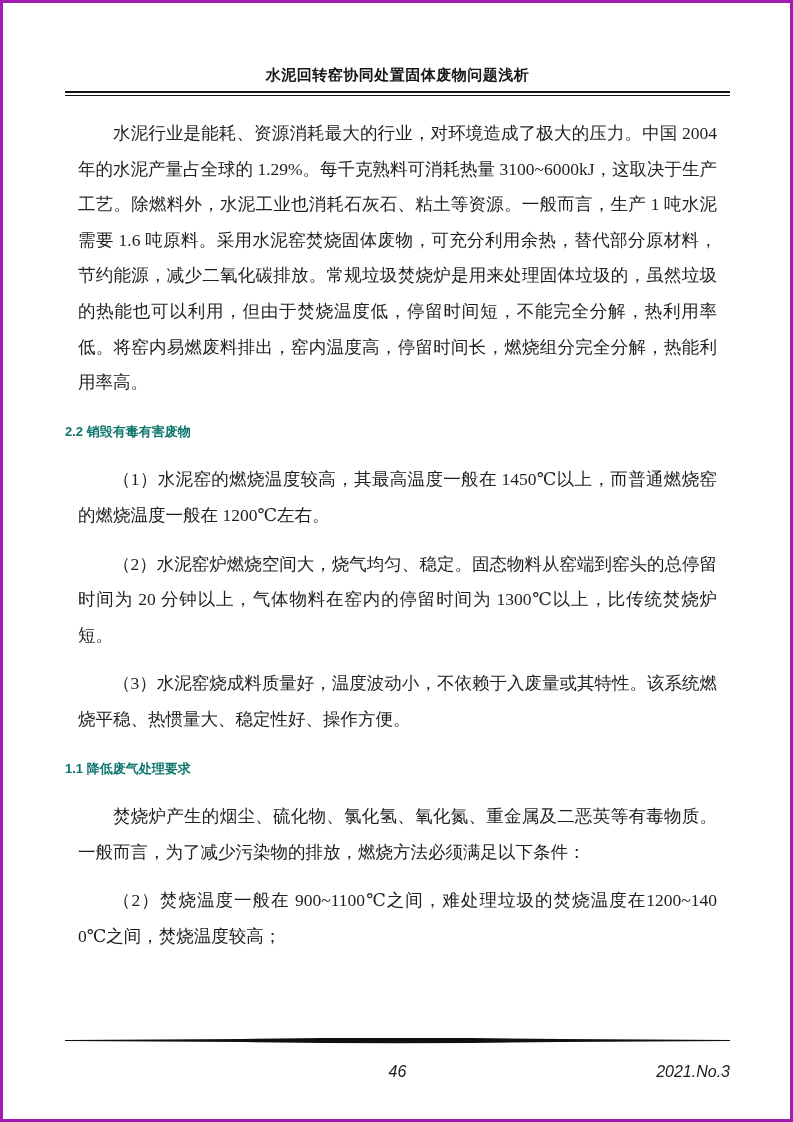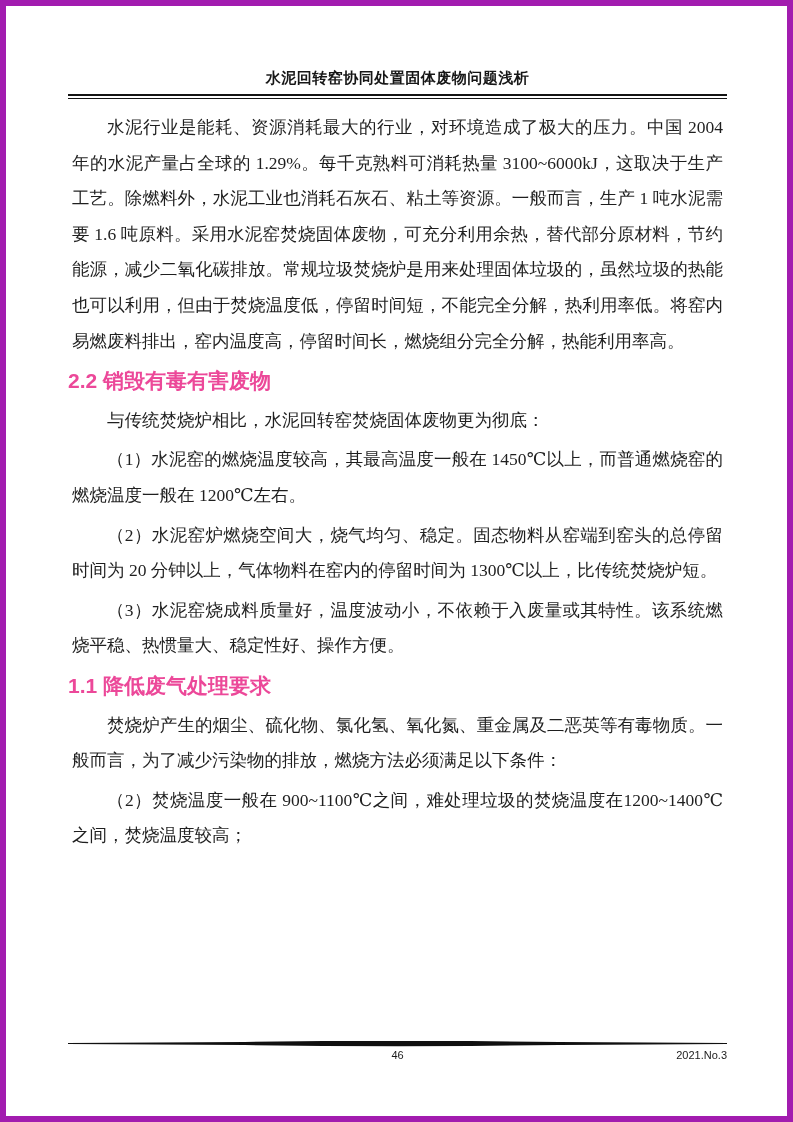--- a/index.html
+++ b/index.html
@@ -1,21 +1,21 @@
 <!DOCTYPE html>
 <html lang="zh"><head>
 <meta charset="utf-8">
 <style>
   html,body{margin:0;padding:0;background:#ffffff;}
   .page{
     position:relative;
     width:793px;height:1122px;
     box-sizing:border-box;
     background:#ffffff;
-    border:6px solid #a21caf;
+    border:3px solid #a21caf;
     overflow:hidden;
     font-family:"Liberation Serif","DejaVu Serif",serif;
     color:#1f1f1f;
   }
   .header{position:absolute;left:62px;right:60px;top:63px;}
   .doc-title{
     text-align:center;
     font-size:15px;
     font-weight:600;
     letter-spacing:.5px;
@@ -23,60 +23,59 @@
     color:#161616;
   }
   .header-rule{
     margin-top:6px;
     height:2px;
     border-top:2px solid #141414;
     border-bottom:1px solid #141414;
   }
   .doc-body{position:absolute;left:62px;right:60px;top:100px;}
   .para{
-    margin:4px;
+    margin:13px;
     font-size:17.5px;
     line-height:35.6px;
     text-align:justify;
     text-justify:inter-character;
     text-indent:2em;
     word-break:break-all;
   }
   .heading{
     margin:0;
     font-family:"Liberation Sans","DejaVu Sans",sans-serif;
     font-weight:bold;
-    font-size:21px;
+    font-size:13px;
     line-height:35.6px;
-    color:#ec4899;
+    color:#0f766e;
   }
   .footer{position:absolute;left:62px;right:60px;top:1034px;}
   .footer-rule{display:block;width:100%;height:8px;}
   .footer-texts{
-    position:relative;height:18px;margin-top:1px;
+    position:relative;height:18px;margin-top:18px;
     font-family:"Liberation Sans","DejaVu Sans",sans-serif;
-    font-size:11px;color:#1a1a1a;
+    font-size:16px;color:#1a1a1a;font-style:italic;
   }
   .page-number{position:absolute;left:0;right:0;text-align:center;}
   .issue-label{position:absolute;right:0;top:0;}
 </style>
 </head>
 <body>
 
 <div class="page">
 
   <div class="header">
     <div class="doc-title">水泥回转窑协同处置固体废物问题浅析</div>
     <div class="header-rule"></div>
   </div>
 
   <div class="doc-body">
     <p class="para">水泥行业是能耗、资源消耗最大的行业，对环境造成了极大的压力。中国 2004 年的水泥产量占全球的 1.29%。每千克熟料可消耗热量 3100~6000kJ，这取决于生产工艺。除燃料外，水泥工业也消耗石灰石、粘土等资源。一般而言，生产 1 吨水泥需要 1.6 吨原料。采用水泥窑焚烧固体废物，可充分利用余热，替代部分原材料，节约能源，减少二氧化碳排放。常规垃圾焚烧炉是用来处理固体垃圾的，虽然垃圾的热能也可以利用，但由于焚烧温度低，停留时间短，不能完全分解，热利用率低。将窑内易燃废料排出，窑内温度高，停留时间长，燃烧组分完全分解，热能利用率高。</p>
     <h2 class="heading">2.2 销毁有毒有害废物</h2>
-    <p class="para">与传统焚烧炉相比，水泥回转窑焚烧固体废物更为彻底：</p>
     <p class="para">（1）水泥窑的燃烧温度较高，其最高温度一般在 1450℃以上，而普通燃烧窑的燃烧温度一般在 1200℃左右。</p>
     <p class="para">（2）水泥窑炉燃烧空间大，烧气均匀、稳定。固态物料从窑端到窑头的总停留时间为 20 分钟以上，气体物料在窑内的停留时间为 1300℃以上，比传统焚烧炉短。</p>
     <p class="para">（3）水泥窑烧成料质量好，温度波动小，不依赖于入废量或其特性。该系统燃烧平稳、热惯量大、稳定性好、操作方便。</p>
     <h2 class="heading">1.1 降低废气处理要求</h2>
     <p class="para">焚烧炉产生的烟尘、硫化物、氯化氢、氧化氮、重金属及二恶英等有毒物质。一般而言，为了减少污染物的排放，燃烧方法必须满足以下条件：</p>
     <p class="para">（2）焚烧温度一般在 900~1100℃之间，难处理垃圾的焚烧温度在1200~1400℃之间，焚烧温度较高；</p>
   </div>
 
   <div class="footer">
     <svg class="footer-rule" viewBox="0 0 671 8" preserveAspectRatio="none" xmlns="http://www.w3.org/2000/svg">

